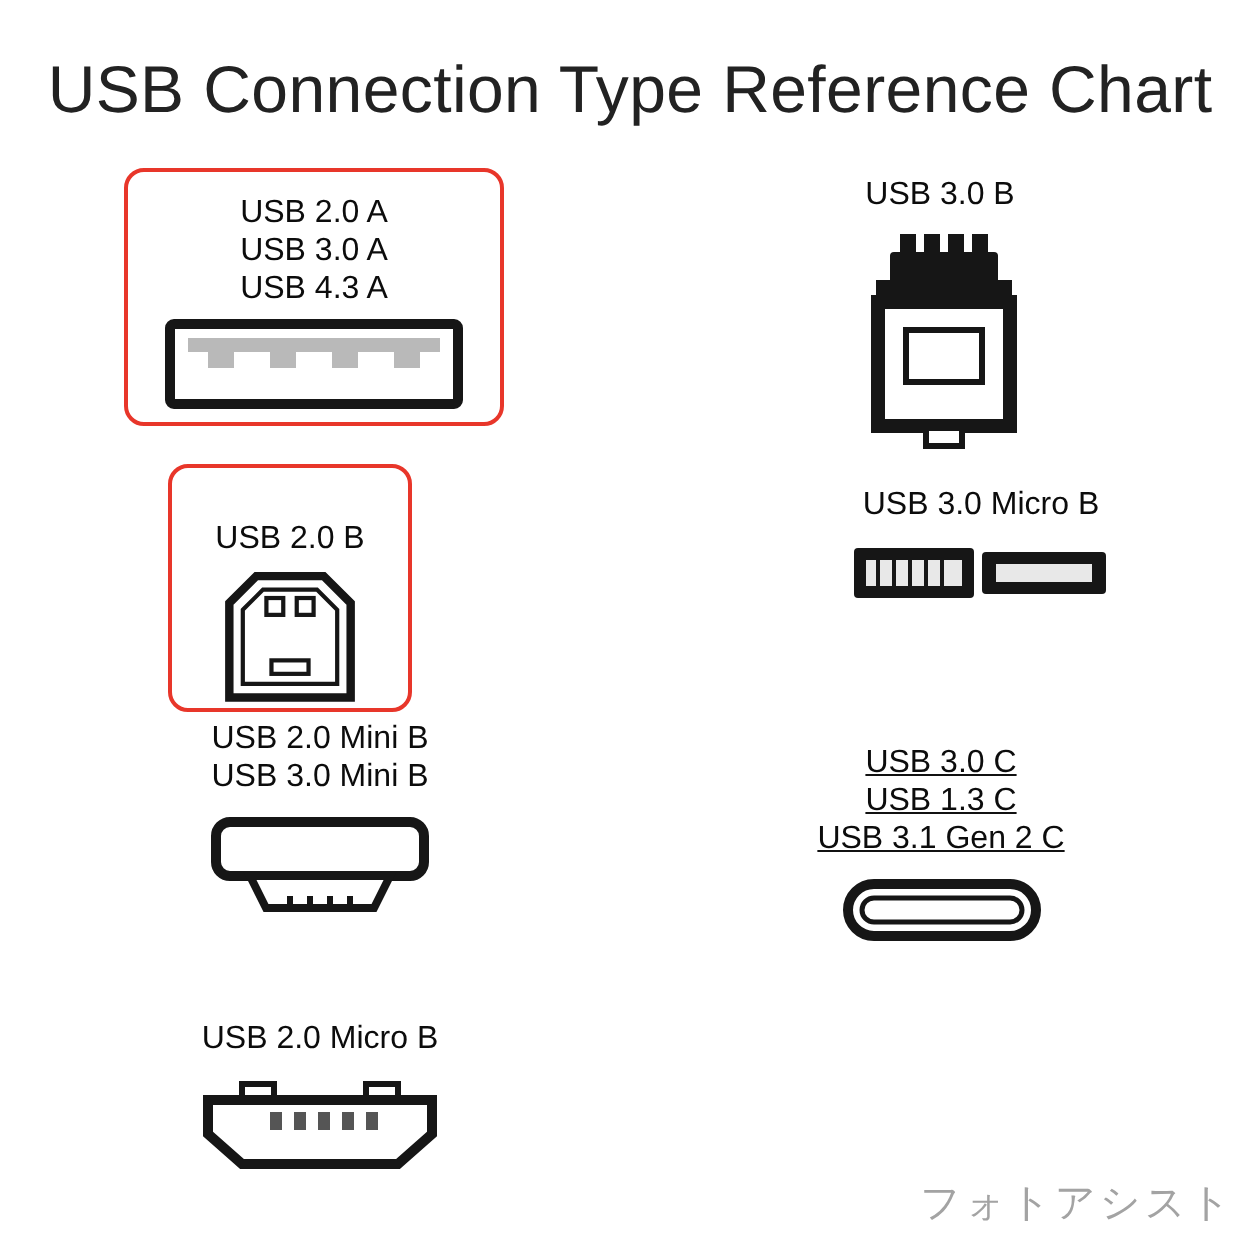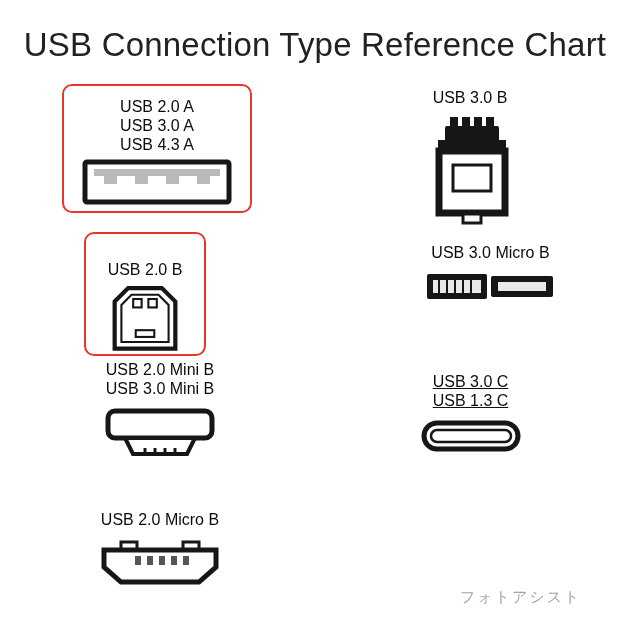--- a/index.html
+++ b/index.html
@@ -28,21 +28,21 @@
   #sec-usb-a   {left:62px;  top:84px;  width:190px; height:129px; padding-top:11px;}
   #sec-usb-b   {left:84px;  top:232px; width:122px; height:124px; padding-top:26px;}
   #sec-mini-b  {left:80px;  top:360px; width:160px;}
   #sec-micro-b2{left:72px;  top:510px; width:176px;justify-content:flex-end;}
   #sec-usb-3b  {left:395px; top:88px;  width:150px;}
   #sec-micro-b3{left:403px; top:243px; width:175px;}
   #sec-usb-c   {left:393px; top:372px; width:155px;text-decoration:underline;}
   .watermark{
     position:absolute;left:460px;top:588px;
     font-family:"DejaVu Serif", serif;
-    font-size:15px;color:#a3a3a3;letter-spacing:2px;white-space:nowrap;
+    font-size:20px;color:#a3a3a3;letter-spacing:2px;white-space:nowrap;
   }
   svg{display:block;}
 </style>
 </head>
 <body>
 
 <div class="canvas">
 
   <h1 class="title">USB Connection Type Reference Chart</h1>
 
@@ -123,20 +123,21 @@
       <rect x="8" y="8" width="48" height="13" fill="#e8e8e8"></rect>
       <path d="M14 8 v13 M22 8 v13 M30 8 v13 M38 8 v13 M46 8 v13" stroke="#161616" stroke-width="2"></path>
       <rect x="66" y="4" width="62" height="21" rx="2" fill="#161616"></rect>
       <rect x="73" y="10" width="48" height="9" fill="#e8e8e8"></rect>
     </svg>
   </section>
 
   <section class="panel" id="sec-usb-c">
     <div class="lbl">USB 3.0 C</div>
     <div class="lbl">USB 1.3 C</div>
+    <div class="lbl">USB 3.1 Gen 2 C</div>
     <div class="gap-md"></div>
     <svg width="100" height="32" viewBox="0 0 100 32">
       <rect x="3" y="3" width="94" height="26" rx="13" fill="#fff" stroke="#161616" stroke-width="5"></rect>
       <rect x="10" y="10" width="80" height="12" rx="6" fill="none" stroke="#161616" stroke-width="2.5"></rect>
     </svg>
   </section>
 
   <div class="watermark">フォトアシスト</div>
 
 </div>

